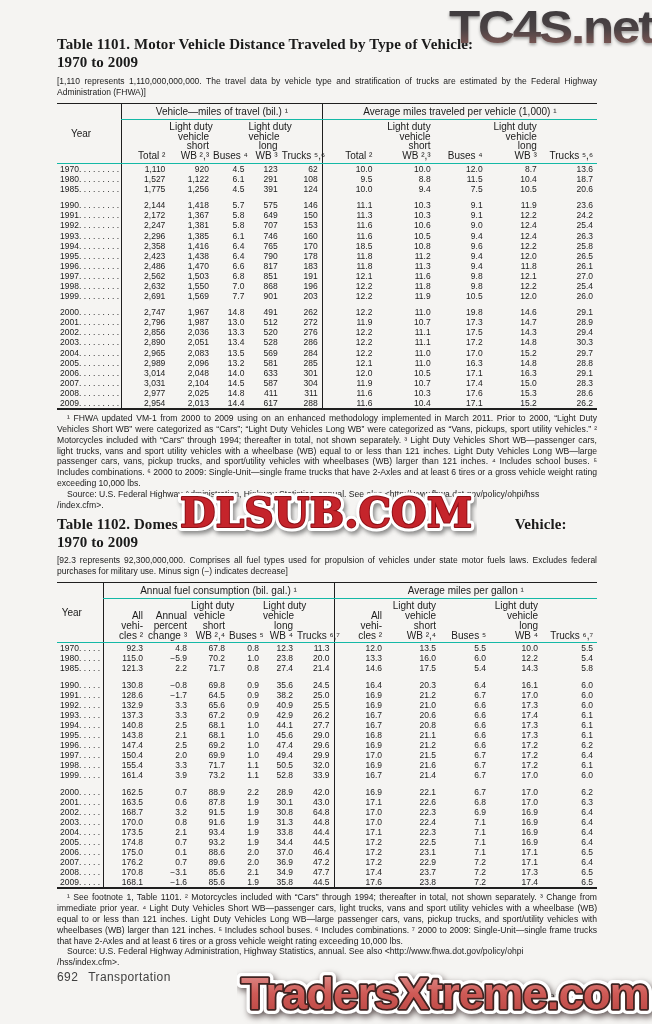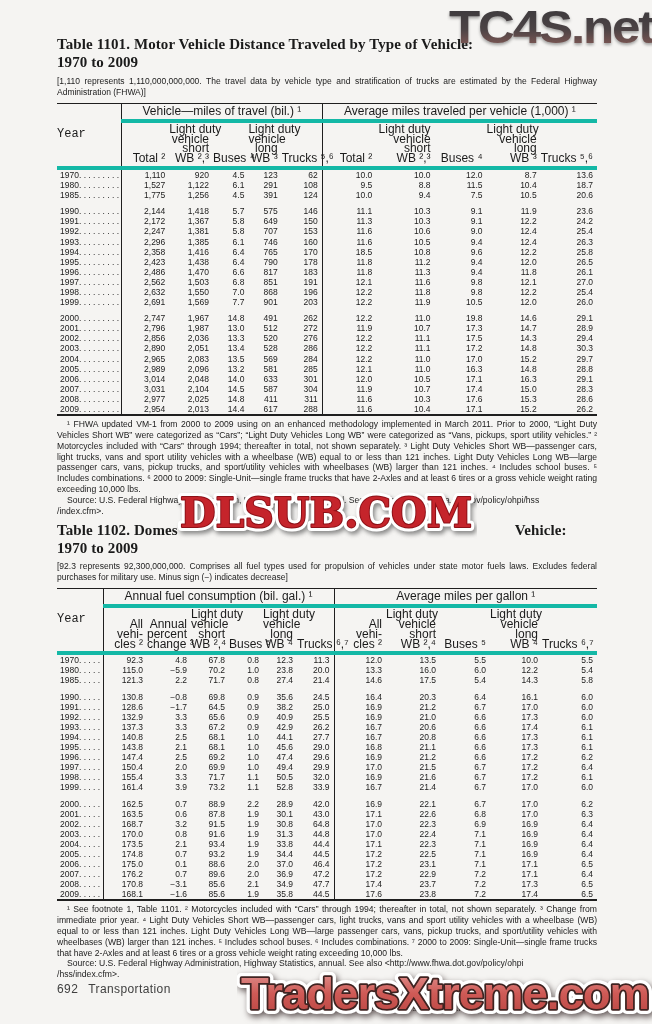--- a/index.html
+++ b/index.html
@@ -48,35 +48,35 @@
   
   table.dtable {
     border-collapse: collapse;
     table-layout: fixed;
     width: 540px;
     border-top: 1.5px solid #1f1f1f;
     border-bottom: 2px solid #1f1f1f;
   }
   .dtable th, .dtable td { padding: 0; font-weight: normal; }
   .dtable thead th {
-    font-size: 12px;
+    font-size: 10px;
     line-height: 9.8px;
     vertical-align: bottom;
     text-align: right;
     white-space: pre;
     padding: 2px 4px 2px 0;
-    border-bottom: 4px solid #14b8a6;
+    border-bottom: 1px solid #14b8a6;
   }
   .dtable thead th.grp {
     text-align: center;
     vertical-align: middle;
     white-space: normal;
     padding: 2.5px 0;
   }
-  .dtable thead th.year-h { text-align: left; vertical-align: middle; padding-right: 16px; font-family: Liberation Mono, monospace; }
+  .dtable thead th.year-h { text-align: center; vertical-align: middle; padding-right: 16px; }
   .dtable td { font-size: 8.5px; line-height: 10.1px; }
   .dtable td.num { text-align: right; padding-right: 4px; }
   .dtable td.year { padding-left: 3px; white-space: nowrap; overflow: hidden; text-align: left; }
   .t1101 td.year::after { content: ". . . . . . . . . ."; }
   .t1102 td.year::after { content: ". . . . . . . ."; }
   .dtable .vl { border-left: 1px solid #1f1f1f; }
   .dtable tbody + tbody tr:first-child td { padding-top: 6px; }
 
   
   .page-footer { position: relative; margin-top: 2px; height: 30px; }

